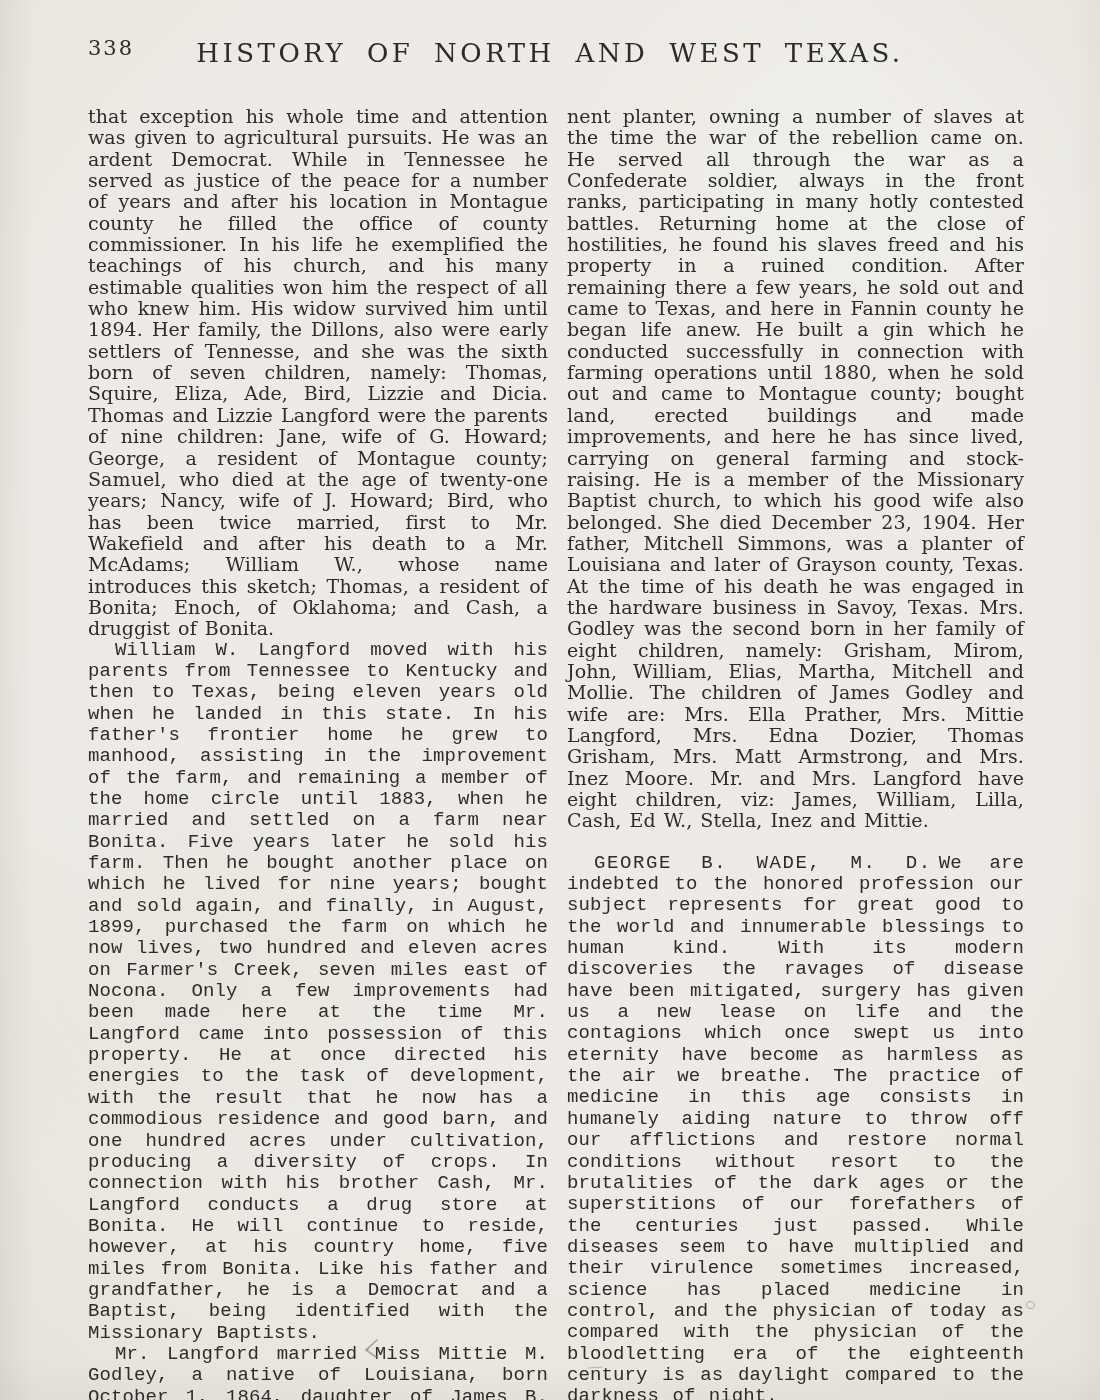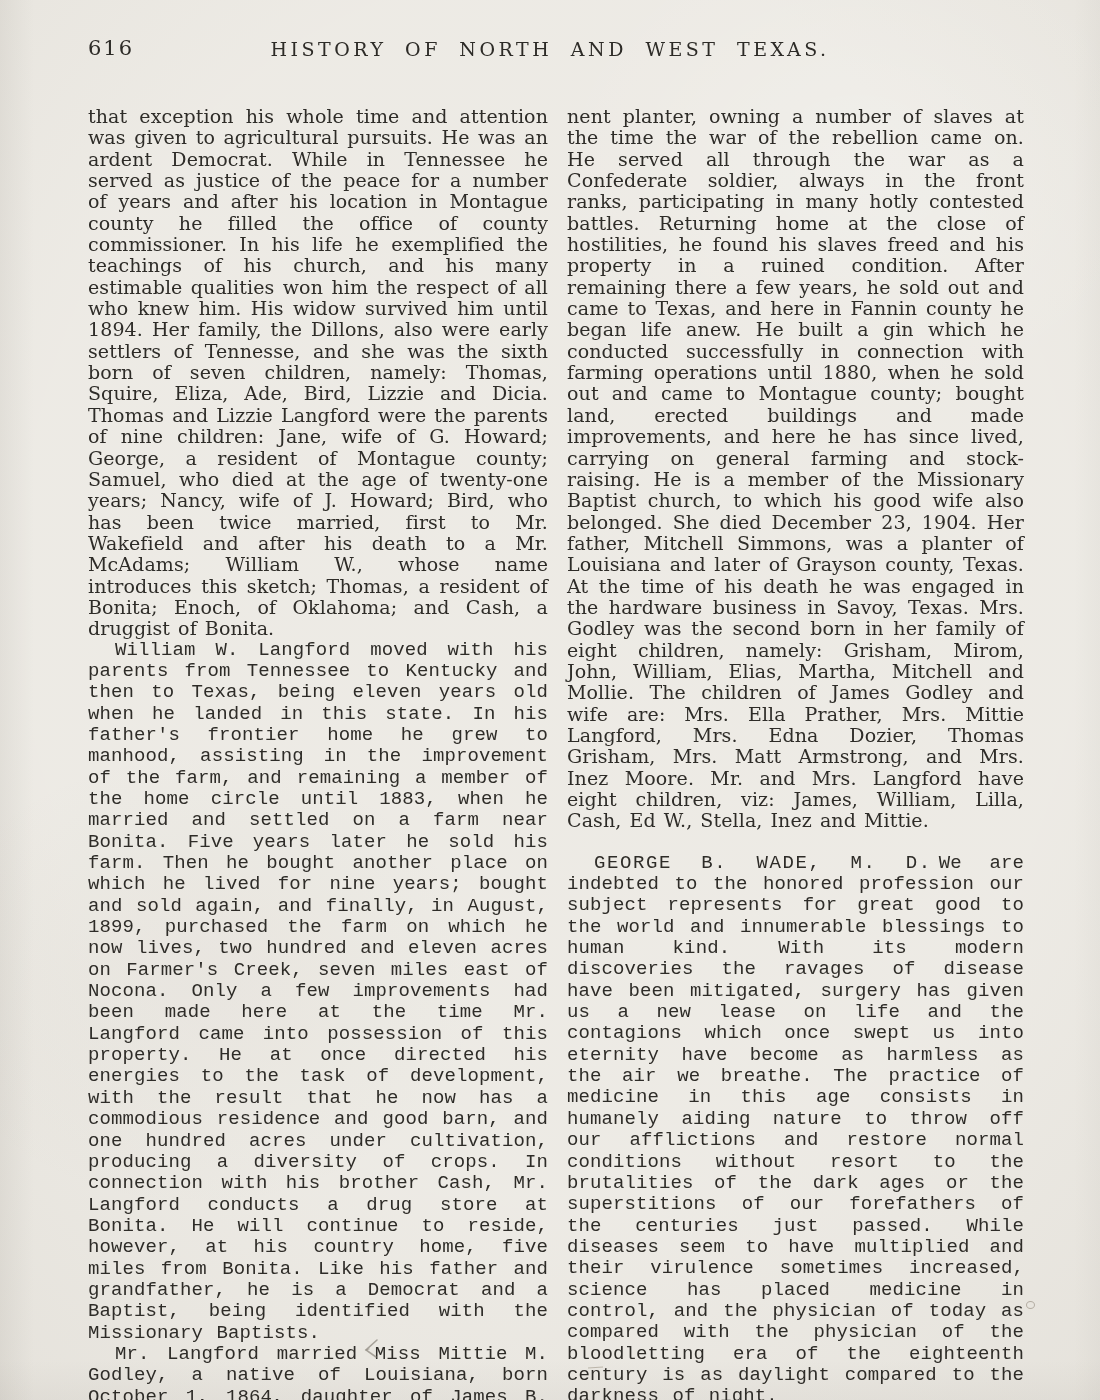--- a/index.html
+++ b/index.html
@@ -34,21 +34,21 @@
     position: absolute;
     left: 88px;
     top: 36px;
     font-size: 21px;
     letter-spacing: 2px;
     color: #2d2b27;
   }
   .running-head {
     margin: 0;
     text-align: center;
-    font-size: 19px;
+    font-size: 26px;
     font-weight: 500;
     letter-spacing: 3.5px;
     word-spacing: 9px;
     color: #2d2b27;
   }
   .columns {
     display: flex;
     margin: 22px 0 0 88px;
     gap: 19px;
   }
@@ -97,21 +97,21 @@
     transform: rotate(-4deg);
     opacity: 0.8;
   }
 </style>
 </head>
 <body>
 
 <div class="page">
 
   <header class="masthead">
-    <span class="page-num">616</span>
+    <span class="page-num">338</span>
     <h1 class="running-head">HISTORY  OF  NORTH  AND  WEST  TEXAS.</h1>
   </header>
 
   <main class="columns">
 
     <section class="col left">
       <p class="para">that exception his whole time and attention was given to agricultural pursuits.  He was an ardent Democrat.  While in Tennessee he served as justice of the peace for a number of years and after his location in Montague county he filled the office of county commissioner. In his life he exemplified the teachings of his church, and his many estimable qualities won him the respect of all who knew him.  His widow survived him until 1894. Her family, the Dillons, also were early settlers of Tennesse, and she was the sixth born of seven children, namely:  Thomas, Squire, Eliza, Ade, Bird, Lizzie and Dicia.  Thomas and Lizzie Langford were the parents of nine children:  Jane, wife of G. Howard; George, a resident of Montague county; Samuel, who died at the age of twenty-one years; Nancy, wife of J. Howard; Bird, who has been twice married, first to Mr. Wakefield and after his death to a Mr. McAdams; William W., whose name introduces this sketch;  Thomas, a resident of Bonita; Enoch, of Oklahoma; and Cash, a druggist of Bonita.</p>
       <p class="para indent">William W. Langford moved with his parents from Tennessee to Kentucky and then to Texas, being eleven years old when he landed in this state.  In his father's frontier home he grew to manhood, assisting in the improvement of the farm, and remaining a member of the home circle until 1883, when he married and settled on a farm near Bonita.  Five years later he sold his farm.  Then he bought another place on which he lived for nine years; bought and sold again, and finally, in August, 1899, purchased the farm on which he now lives, two hundred and eleven acres on Farmer's Creek, seven miles east of Nocona.  Only a few improvements had been made here at the time Mr. Langford came into possession of this property.  He at once directed his energies to the task of development, with the result that he now has a commodious residence and good barn, and one hundred acres under cultivation, producing a diversity of crops.  In connection with his brother Cash, Mr. Langford conducts a drug store at Bonita.  He will continue to reside, however, at his country home, five miles from Bonita.  Like his father and grandfather, he is a Democrat and a Baptist, being identified with the Missionary Baptists.</p>
       <p class="para indent">Mr. Langford married Miss Mittie M. Godley, a native of Louisiana, born October 1, 1864, daughter of James B. and Mirom (Simmons) Godley.  Her parents, natives of Georgia, went to Louisiana in early life, where they were married and where Mr. Godley was a promi-</p>
     </section>

